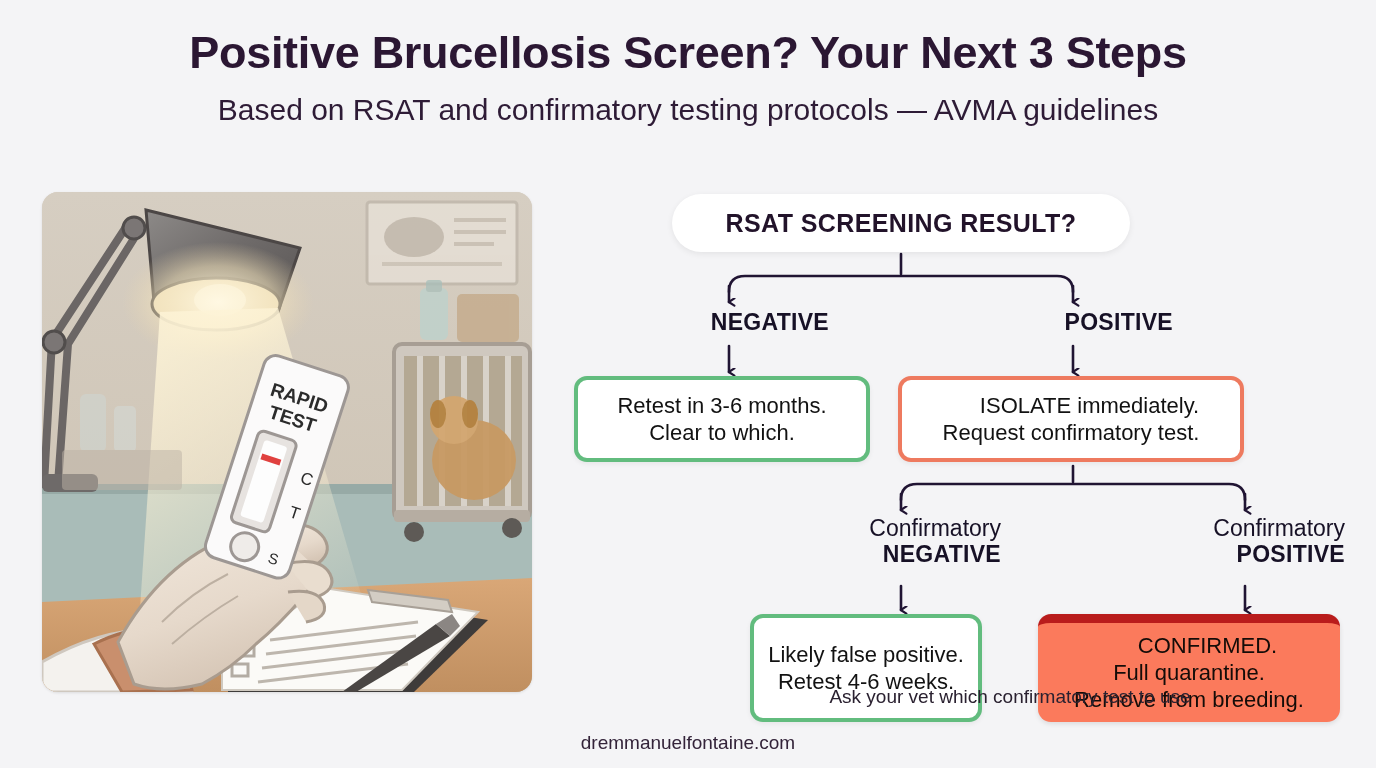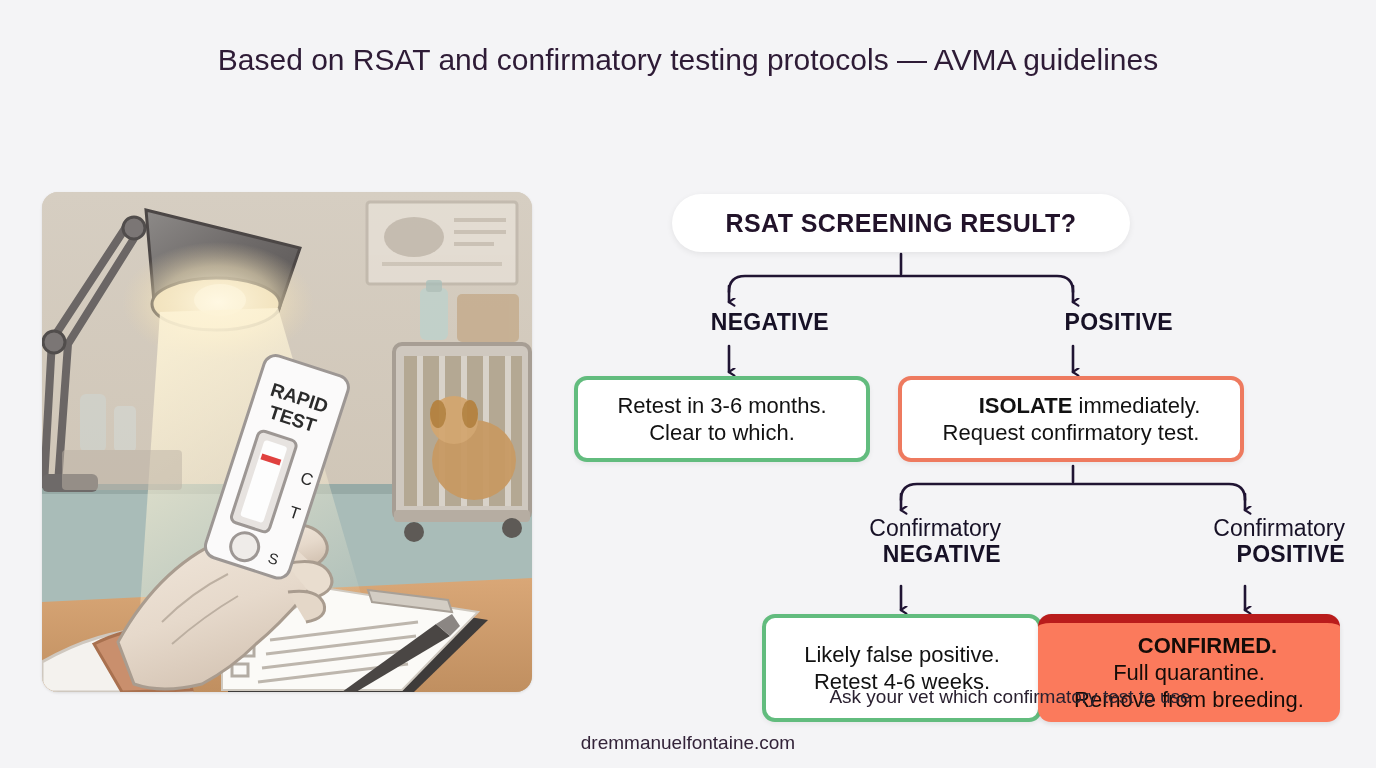--- a/index.html
+++ b/index.html
@@ -118,21 +118,21 @@
     box-shadow: 0 2px 5px rgba(0,0,0,0.06);
   }
   .card-red {
     background: #fb7a5c;
     border: none;
     border-top: 9px solid #b91c1c;
     color: #140c08;
     font-size: 22px;
     box-shadow: 0 2px 5px rgba(0,0,0,0.10);
   }
-  .card .bold { font-weight: bold; margin-left: 37px; }
+  .card .bold { font-weight: normal; margin-left: 37px; }
 
   .footnote {
     position: absolute;
     left: 150px; top: 500px;
     width: 600px;
     text-align: center;
     font-size: 19px;
     color: #2a2130;
   }
 
@@ -144,20 +144,21 @@
     font-size: 19px;
     color: #332339;
   }
 </style>
 </head>
 <body>
 
 <div class="canvas">
 
   <div class="header">
+    <h1 class="title">Positive Brucellosis Screen? Your Next 3 Steps</h1>
     <p class="subtitle">Based on RSAT and confirmatory testing protocols — AVMA guidelines</p>
   </div>
 
   <div class="illus">
     <svg viewBox="0 0 490 500" xmlns="http://www.w3.org/2000/svg">
       <defs>
         <linearGradient id="wallg" x1="0" y1="0" x2="0" y2="1">
           <stop offset="0%" stop-color="#d6cec2"></stop>
           <stop offset="70%" stop-color="#cfc5b6"></stop>
           <stop offset="100%" stop-color="#c6bcad"></stop>
@@ -352,21 +353,21 @@
 
     <div class="branch-label" style="left:241px; top:330px; width:200px;">
       <span class="lab-top">Confirmatory</span>
       <span class="lab-strong">NEGATIVE</span>
     </div>
     <div class="branch-label" style="left:585px; top:330px; width:200px;">
       <span class="lab-top">Confirmatory</span>
       <span class="lab-strong">POSITIVE</span>
     </div>
 
-    <div class="card card-green" style="left:202px; top:428px; width:280px; height:108px;">
+    <div class="card card-green" style="left:190px; top:428px; width:232px; height:108px;">
       <span class="line">Likely false positive.</span>
       <span class="line">Retest 4-6 weeks.</span>
     </div>
 
     <div class="card card-red" style="left:478px; top:428px; width:302px; height:108px;">
       <span class="line bold">CONFIRMED.</span>
       <span class="line">Full quarantine.</span>
       <span class="line">Remove from breeding.</span>
     </div>
 

